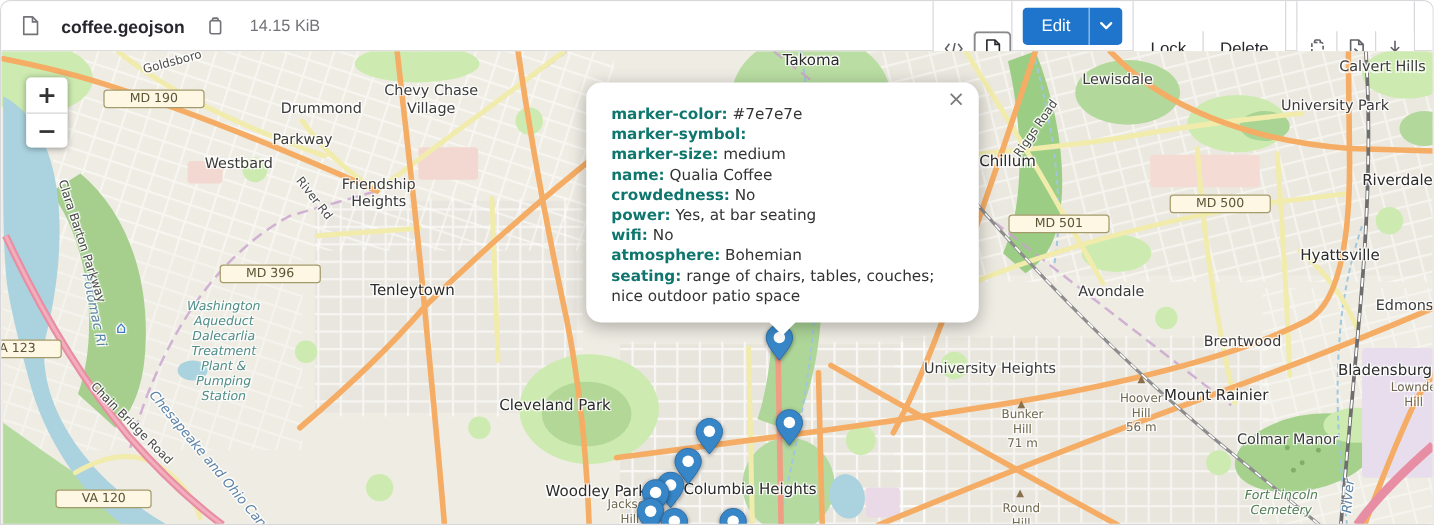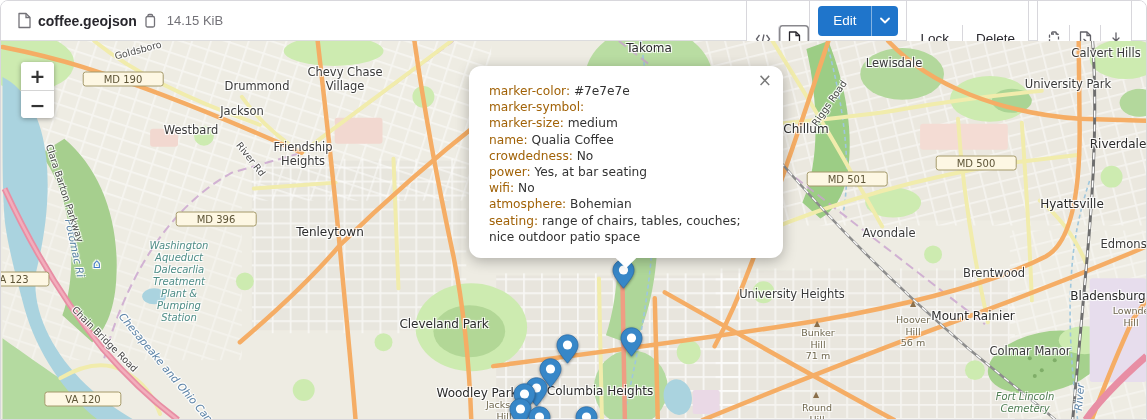--- a/index.html
+++ b/index.html
@@ -1,19 +1,19 @@
 <!DOCTYPE html>
 <html style="--edit-bg: #1f75cb;"><head>
 <meta charset="utf-8">
 <style>
   html,body{margin:0;padding:0;background:#fff;}
   body{width:1147px;height:420px;overflow:hidden;font-family:"Liberation Sans",sans-serif;}
   .card{width:1147px;height:420px;box-sizing:border-box;border:1px solid #d8d7dc;border-radius:8px 8px 0 0;overflow:hidden;background:#fff;}
   
-  .hdr{height:40px;display:flex;align-items:center;padding:0 14px 0 16px;gap:4px;background:#fff;border-bottom:1px solid #dcdcde;box-sizing:border-box;}
+  .hdr{height:40px;display:flex;align-items:center;padding:0 14px 0 16px;gap:15px;background:#fff;border-bottom:1px solid #dcdcde;box-sizing:border-box;}
   .fname{font-size:14px;font-weight:700;color:#28272d;margin-left:2px;}
   .fsize{font-size:13px;color:#737278;margin-left:4px;}
   .icn{display:inline-flex;align-items:center;justify-content:center;color:#626168;}
   .icn svg{display:block;}
   .iconbtn{background:none;border:none;padding:2px;display:inline-flex;align-items:center;cursor:pointer;color:#626168;}
   .right{margin-left:auto;display:flex;align-items:center;gap:8px;}
   .grp{display:flex;border:1px solid #d8d7dc;border-radius:4px;overflow:hidden;background:#fff;}
   .grp>*{border:none;background:#fff;display:flex;align-items:center;justify-content:center;cursor:pointer;margin-top:36px;}
   .grp>*+*{border-left:1px solid #d8d7dc;}
   .tgl{width:31px;height:28px;}
@@ -41,21 +41,21 @@
   .marker{position:absolute;width:23px;height:30px;filter:drop-shadow(0 1px 1.5px rgba(0,0,0,.45));cursor:pointer;}
   .marker svg{display:block;}
   
   .zoomctl{position:absolute;left:20px;top:21px;width:33px;background:#fff;border-radius:4px;box-shadow:0 1px 5px rgba(0,0,0,.35);overflow:hidden;z-index:20;}
   .zoomctl button{display:block;width:33px;height:28px;background:#fff;border:none;font-size:19px;font-weight:700;color:#333;cursor:pointer;padding:0;font-family:inherit;}
   .zoomctl button+button{border-top:1px solid #d5d5d5;}
   
   .popup{position:absolute;left:468px;top:25px;width:314px;box-sizing:border-box;background:#fff;border-radius:12px;
          box-shadow:0 3px 14px rgba(0,0,0,.28);padding:17px 20px 13px 20px;font-size:12.2px;line-height:16.2px;color:#333;z-index:30;}
   .popup:after{content:'';position:absolute;left:149px;bottom:-7px;width:16px;height:16px;background:#fff;transform:rotate(45deg);}
-  .pl b{font-weight:400;color:#a16207;text-align:center;}
+  .pl b{font-weight:700;color:#0f766e;text-align:center;}
   .pclose{position:absolute;top:4px;right:9px;background:none;border:none;font-size:17px;color:#7a7a7a;cursor:pointer;padding:2px;font-family:inherit;line-height:1;z-index:31;}
 </style>
 </head>
 <body>
 
 <div class="card">
 
   <div class="hdr">
     <span class="icn">
       <svg width="15" height="17" viewBox="0 0 15 17" fill="none" stroke="#737278" stroke-width="1.3">
@@ -267,21 +267,21 @@
         <div class="ml town" style="left: 599px; top: 350px;">Columbia Heights</div>
         <div class="ml town" style="left: 443px; top: 283px;">Cleveland Park</div>
         <div class="ml town" style="left: 476px; top: 352px;">Woodley Park</div>
         <div class="ml town" style="left: 329px; top: 191px;">Tenleytown</div>
         <div class="ml place" style="left: 893px; top: 22px;">Lewisdale</div>
         <div class="ml place" style="left: 1105px; top: 12px;">Calvert Hills</div>
         <div class="ml place" style="left: 1067px; top: 43px;">University Park</div>
         <div class="ml place" style="left: 256px; top: 45px;">Drummond</div>
         <div class="ml place" style="left: 344px; top: 38px;">Chevy Chase
 Village</div>
-        <div class="ml place" style="left: 241px; top: 70px;">Jackson</div>
+        <div class="ml place" style="left: 241px; top: 70px;">Parkway</div>
         <div class="ml place" style="left: 190px; top: 89px;">Westbard</div>
         <div class="ml place" style="left: 302px; top: 113px;">Friendship
 Heights</div>
         <div class="ml place" style="left: 888px; top: 192px;">Avondale</div>
         <div class="ml place" style="left: 1132px; top: 203px;">Edmonston</div>
         <div class="ml place" style="left: 993px; top: 232px;">Brentwood</div>
         <div class="ml place" style="left: 791px; top: 253px;">University Heights</div>
         <div class="ml place" style="left: 1029px; top: 310px;">Colmar Manor</div>
         <div class="ml hill" style="left: 503px; top: 369px;">Jackson
 Hill</div>

